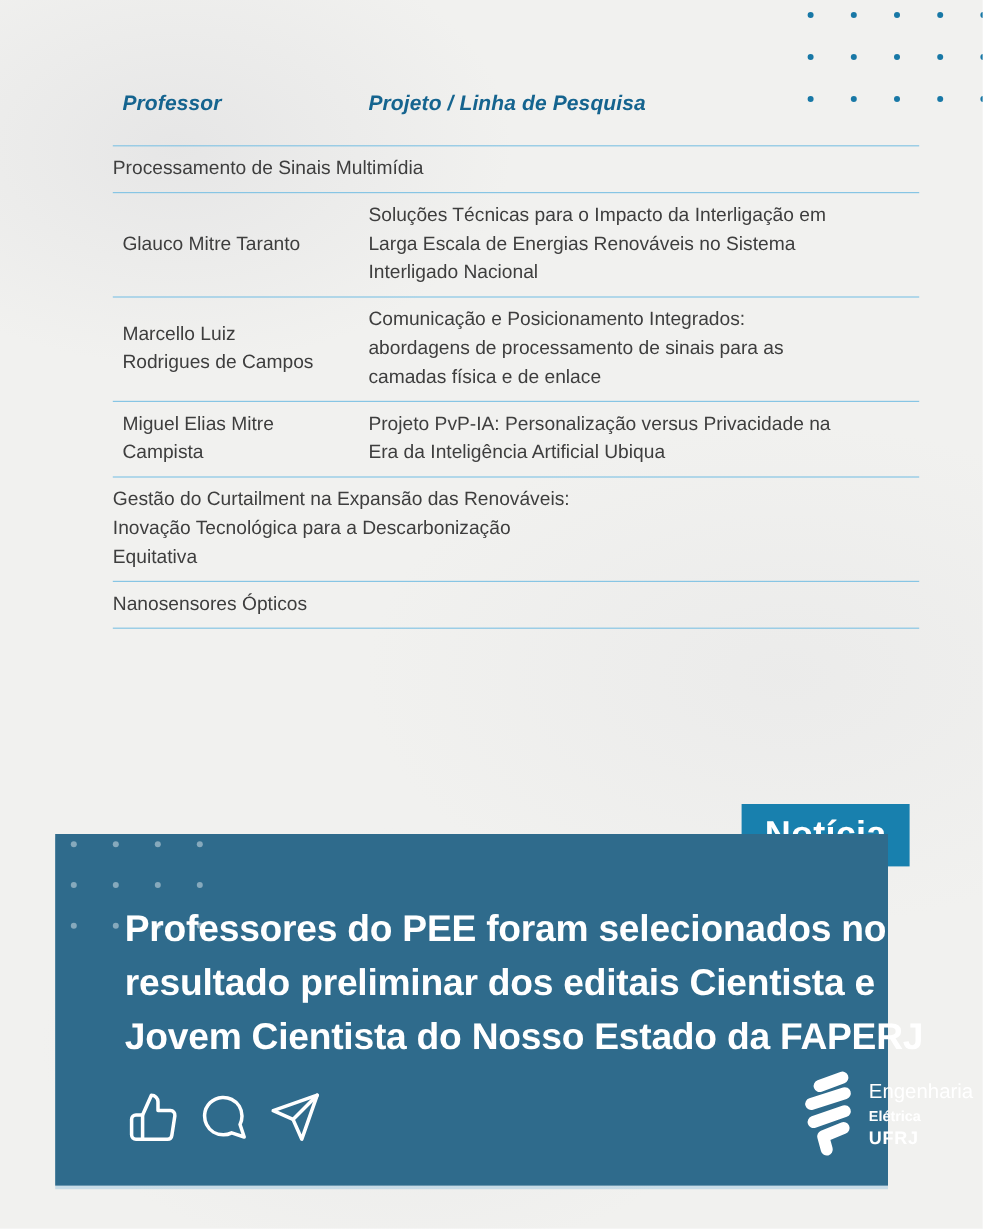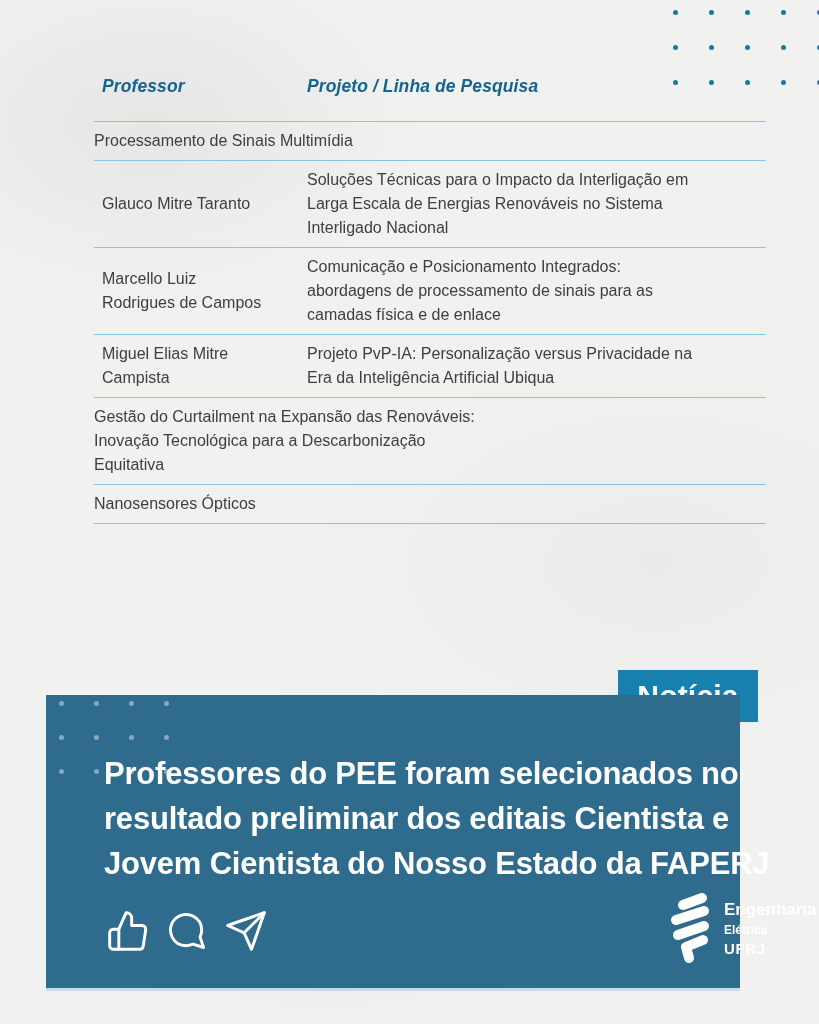--- a/index.html
+++ b/index.html
@@ -83,21 +83,21 @@
   .actions .icon{width:44px;height:44px;display:block;}
   .actions svg{width:44px;height:44px;stroke:var(--white);fill:none;
     stroke-width:1.6;stroke-linecap:round;stroke-linejoin:round;}
 
   
   .logo{
     position:absolute;left:620px;top:195px;display:flex;align-items:center;gap:8px;
   }
   .logo-mark svg{display:block;}
   .logo-text{color:var(--white);}
-  .logo-line1{font-size:17px;font-weight:bold;line-height:20px;}
+  .logo-line1{font-size:17px;font-weight:normal;line-height:20px;}
   .logo-line2{font-size:12px;font-weight:bold;line-height:21px;}
   .logo-line3{font-size:15px;font-weight:bold;line-height:15px;letter-spacing:0.6px;}
 </style>
 </head>
 <body>
 
 <div class="page">
 
   <div class="dots-top-right">
       <span class="dot"></span>

